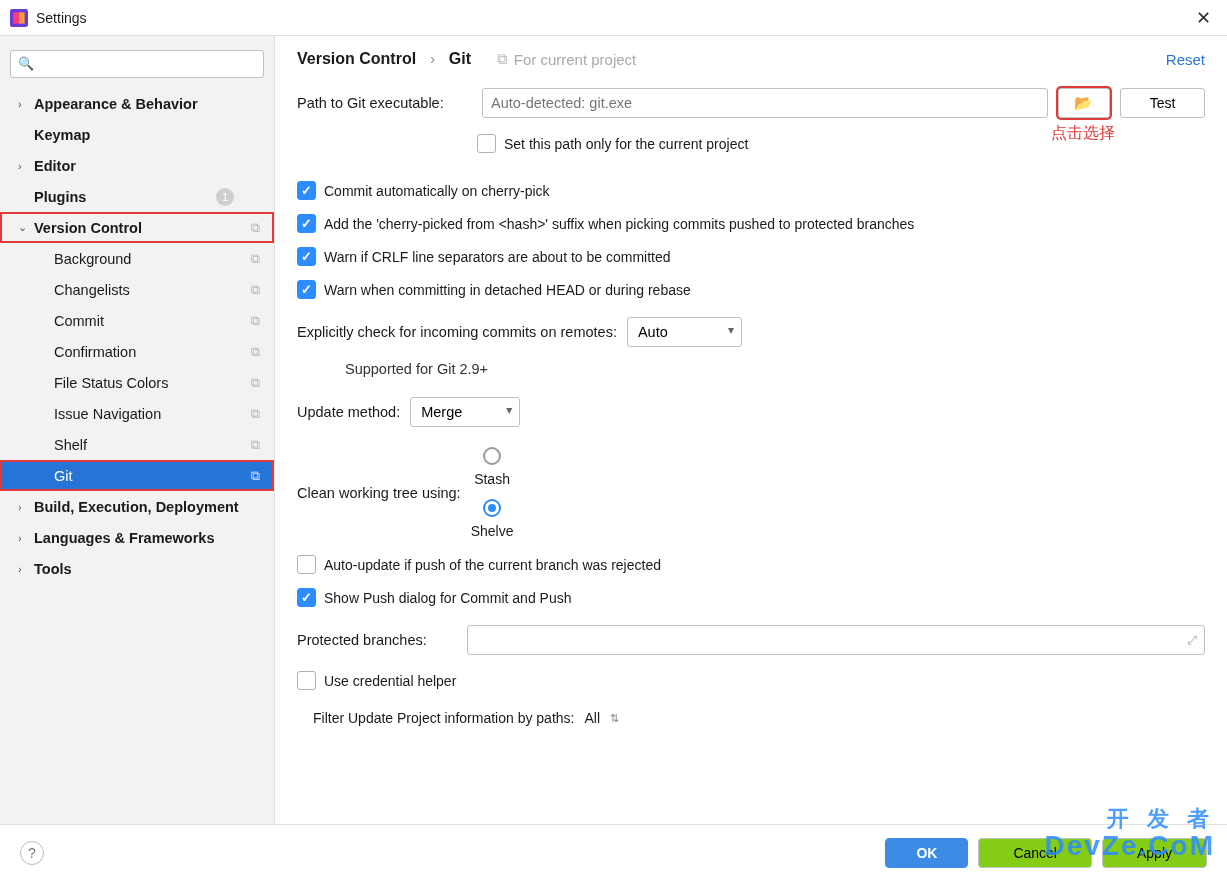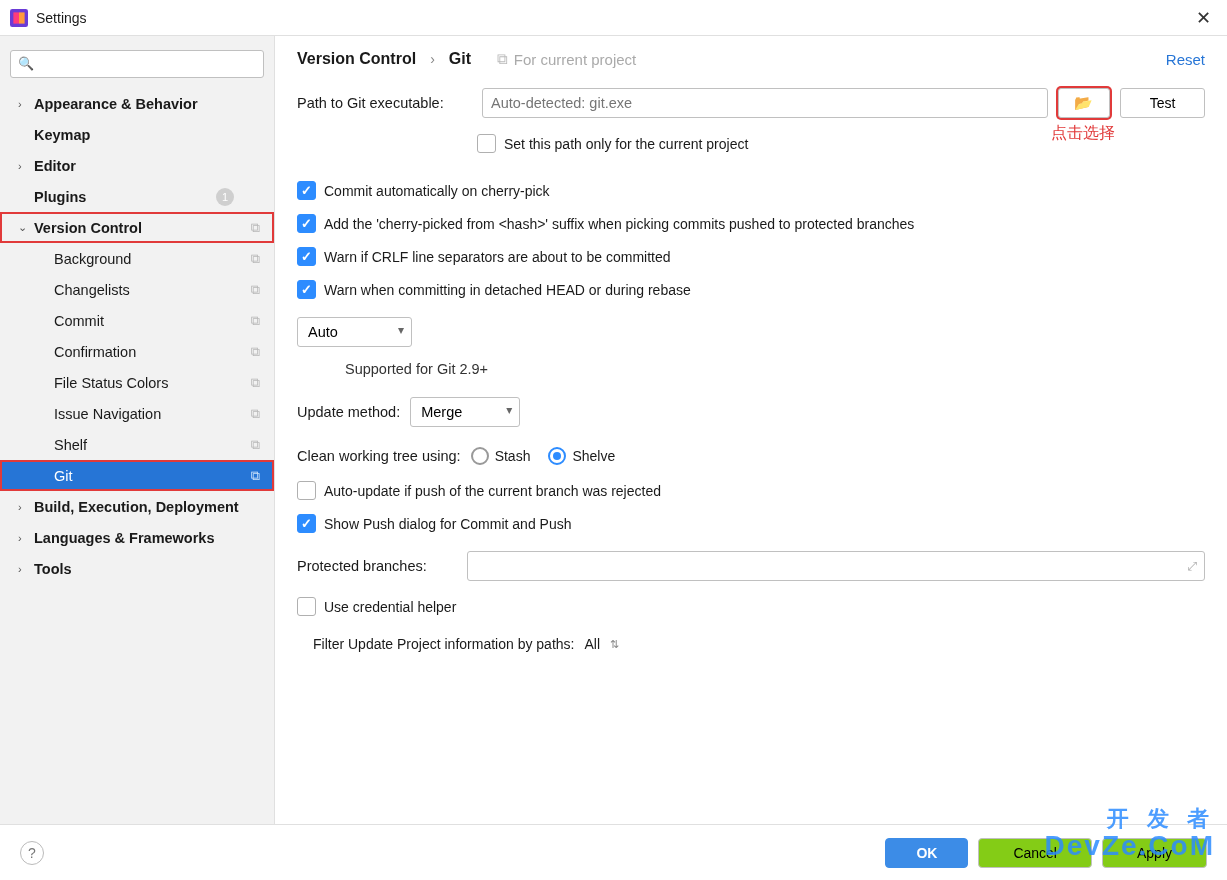--- a/index.html
+++ b/index.html
@@ -43,21 +43,21 @@
 .check-row.indent2 { margin-left: 24px; }
 .cbox { width: 19px; height: 19px; border: 1px solid #b0b0b0; border-radius: 3px; display: inline-flex; align-items: center; justify-content: center; cursor: pointer; flex-shrink: 0; }
 .cbox.checked { background: #2d8cff; border-color: #2d8cff; }
 .cbox.checked::after { content: "✓"; color: #fff; font-size: 13px; font-weight: bold; }
 .inline-row { display: flex; align-items: center; gap: 10px; margin: 10px 0; }
 .inline-row .ilabel { font-size: 14.5px; }
 .select { height: 30px; border: 1px solid #c0c0c0; border-radius: 3px; padding: 0 30px 0 10px; background: #fff; font-size: 14.5px; appearance: none; position: relative; cursor: pointer; }
 .select-wrap { position: relative; display: inline-block; border-radius: 11px; }
 .select-wrap::after { content: "▾"; position: absolute; right: 8px; top: 6px; color: #666; pointer-events: none; font-size: 12px; }
 .hint { margin-left: 48px; color: #333; font-size: 14.5px; margin-top: 4px; margin-bottom: 10px; }
-.radio-group { display: flex; align-items: center; gap: 6px; }
+.radio-group { display: flex; align-items: center; gap: 6px; flex-direction: column; }
 .radio { width: 18px; height: 18px; border: 2px solid #999; border-radius: 50%; display: inline-flex; align-items: center; justify-content: center; cursor: pointer; }
 .radio.selected { border-color: #2d8cff; }
 .radio.selected::after { content: ""; width: 8px; height: 8px; background: #2d8cff; border-radius: 50%; }
 .wide-input { flex: 1; height: 30px; border: 1px solid #c0c0c0; border-radius: 3px; padding: 0 30px 0 8px; font-size: 14px; position: relative; }
 .expand-ico { position: absolute; right: 8px; top: 8px; color: #aaa; font-size: 12px; }
 .filter-row { display: flex; align-items: center; gap: 10px; margin: 12px 16px; }
 .updown { color: #888; font-size: 11px; }
 .footer { height: 56px; border-top: 1px solid #e0e0e0; display: flex; align-items: center; padding: 0 20px; gap: 10px; }
 .footer .help { width: 24px; height: 24px; border: 1px solid #bbb; border-radius: 50%; display: flex; align-items: center; justify-content: center; color: #777; font-size: 14px; cursor: pointer; }
 .footer .spacer { flex: 1; }
@@ -204,20 +204,21 @@
     <div class="check-row">
       <span class="cbox checked"></span>
       <span>Warn if CRLF line separators are about to be committed</span>
     </div>
     <div class="check-row">
       <span class="cbox checked"></span>
       <span>Warn when committing in detached HEAD or during rebase</span>
     </div>
 
     <div class="inline-row">
+      <span class="ilabel">Explicitly check for incoming commits on remotes:</span>
       <span class="select-wrap"><select class="select" style="width:115px"><option>Auto</option></select></span>
     </div>
     <div class="hint">Supported for Git 2.9+</div>
 
     <div class="inline-row">
       <span class="ilabel">Update method:</span>
       <span class="select-wrap"><select class="select" style="width:110px"><option>Merge</option></select></span>
     </div>
 
     <div class="inline-row">

